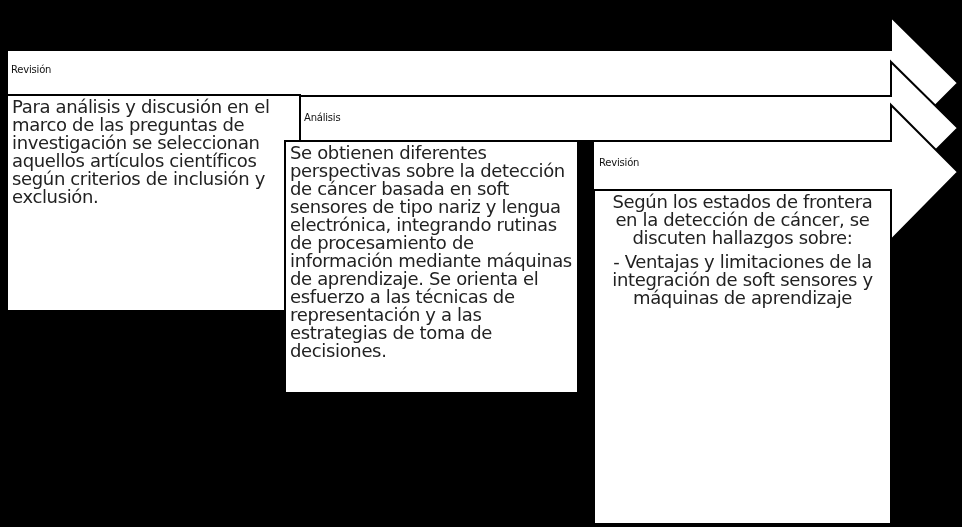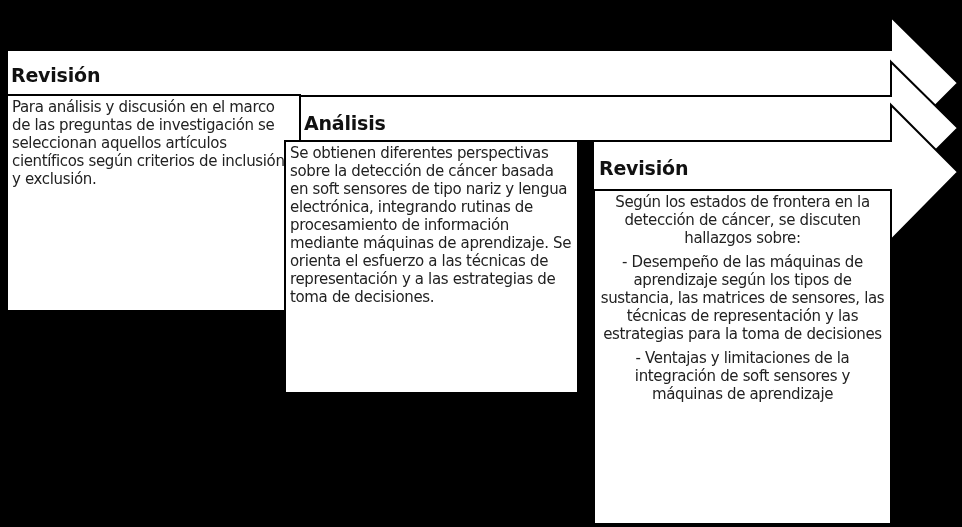--- a/index.html
+++ b/index.html
@@ -1,19 +1,19 @@
 <!DOCTYPE html>
 <html><head>
 <meta charset="utf-8">
 <style>
   html,body{margin:0;padding:0;background:#000;}
   body{width:962px;height:527px;position:relative;overflow:hidden;font-family:"DejaVu Sans","Liberation Sans",sans-serif;}
   svg.arrows{position:absolute;left:0;top:0;}
-  .title{position:absolute;font-weight:bold;font-size:19px;color:#111;letter-spacing:-0.2px;}
-  .box{position:absolute;background:#fff;border:2px solid #000;box-sizing:border-box;padding:2px 4px;color:#222;font-size:15px;line-height:18px;letter-spacing:-0.35px;}
+  .title{position:absolute;font-weight:normal;font-size:10px;color:#111;letter-spacing:-0.2px;}
+  .box{position:absolute;background:#fff;border:2px solid #000;box-sizing:border-box;padding:2px 4px;color:#222;font-size:18px;line-height:18px;letter-spacing:-0.35px;}
   .box p{margin:0 0 6px 0;}
 </style>
 </head>
 <body>
 
 <svg class="arrows" width="962" height="527">
   <polygon points="7,50 891,50 891,17 958,83 891,150 891,96 7,96" fill="#fff" stroke="#000" stroke-width="2"></polygon>
   <polygon points="300,96 891,96 891,62 958,128 891,195 891,141 300,141" fill="#fff" stroke="#000" stroke-width="2"></polygon>
   <polygon points="593,141 891,141 891,105 958,172 891,240 891,190 593,190" fill="#fff" stroke="#000" stroke-width="2"></polygon>
 </svg>
@@ -25,15 +25,14 @@
 <div class="box" style="left:6px;top:94px;width:295px;height:218px;">
   <p>Para análisis y discusión en el marco de las preguntas de investigación se seleccionan aquellos artículos científicos según criterios de inclusión y exclusión.</p>
 </div>
 
 <div class="box" style="left:284px;top:140px;width:295px;height:254px;">
   <p>Se obtienen diferentes perspectivas sobre la detección de cáncer basada en soft sensores de tipo nariz y lengua electrónica, integrando rutinas de procesamiento de información mediante máquinas de aprendizaje. Se orienta el esfuerzo a las técnicas de representación y a las estrategias de toma de decisiones.</p>
 </div>
 
 <div class="box" style="left:593px;top:189px;width:299px;height:336px;text-align:center;">
   <p>Según los estados de frontera en la detección de cáncer, se discuten hallazgos sobre:</p>
-  <p>- Desempeño de las máquinas de aprendizaje según los tipos de sustancia, las matrices de sensores, las técnicas de representación y las estrategias para la toma de decisiones</p>
   <p>- Ventajas y limitaciones de la integración de soft sensores y máquinas de aprendizaje</p>
 </div>
 
 </body></html>

